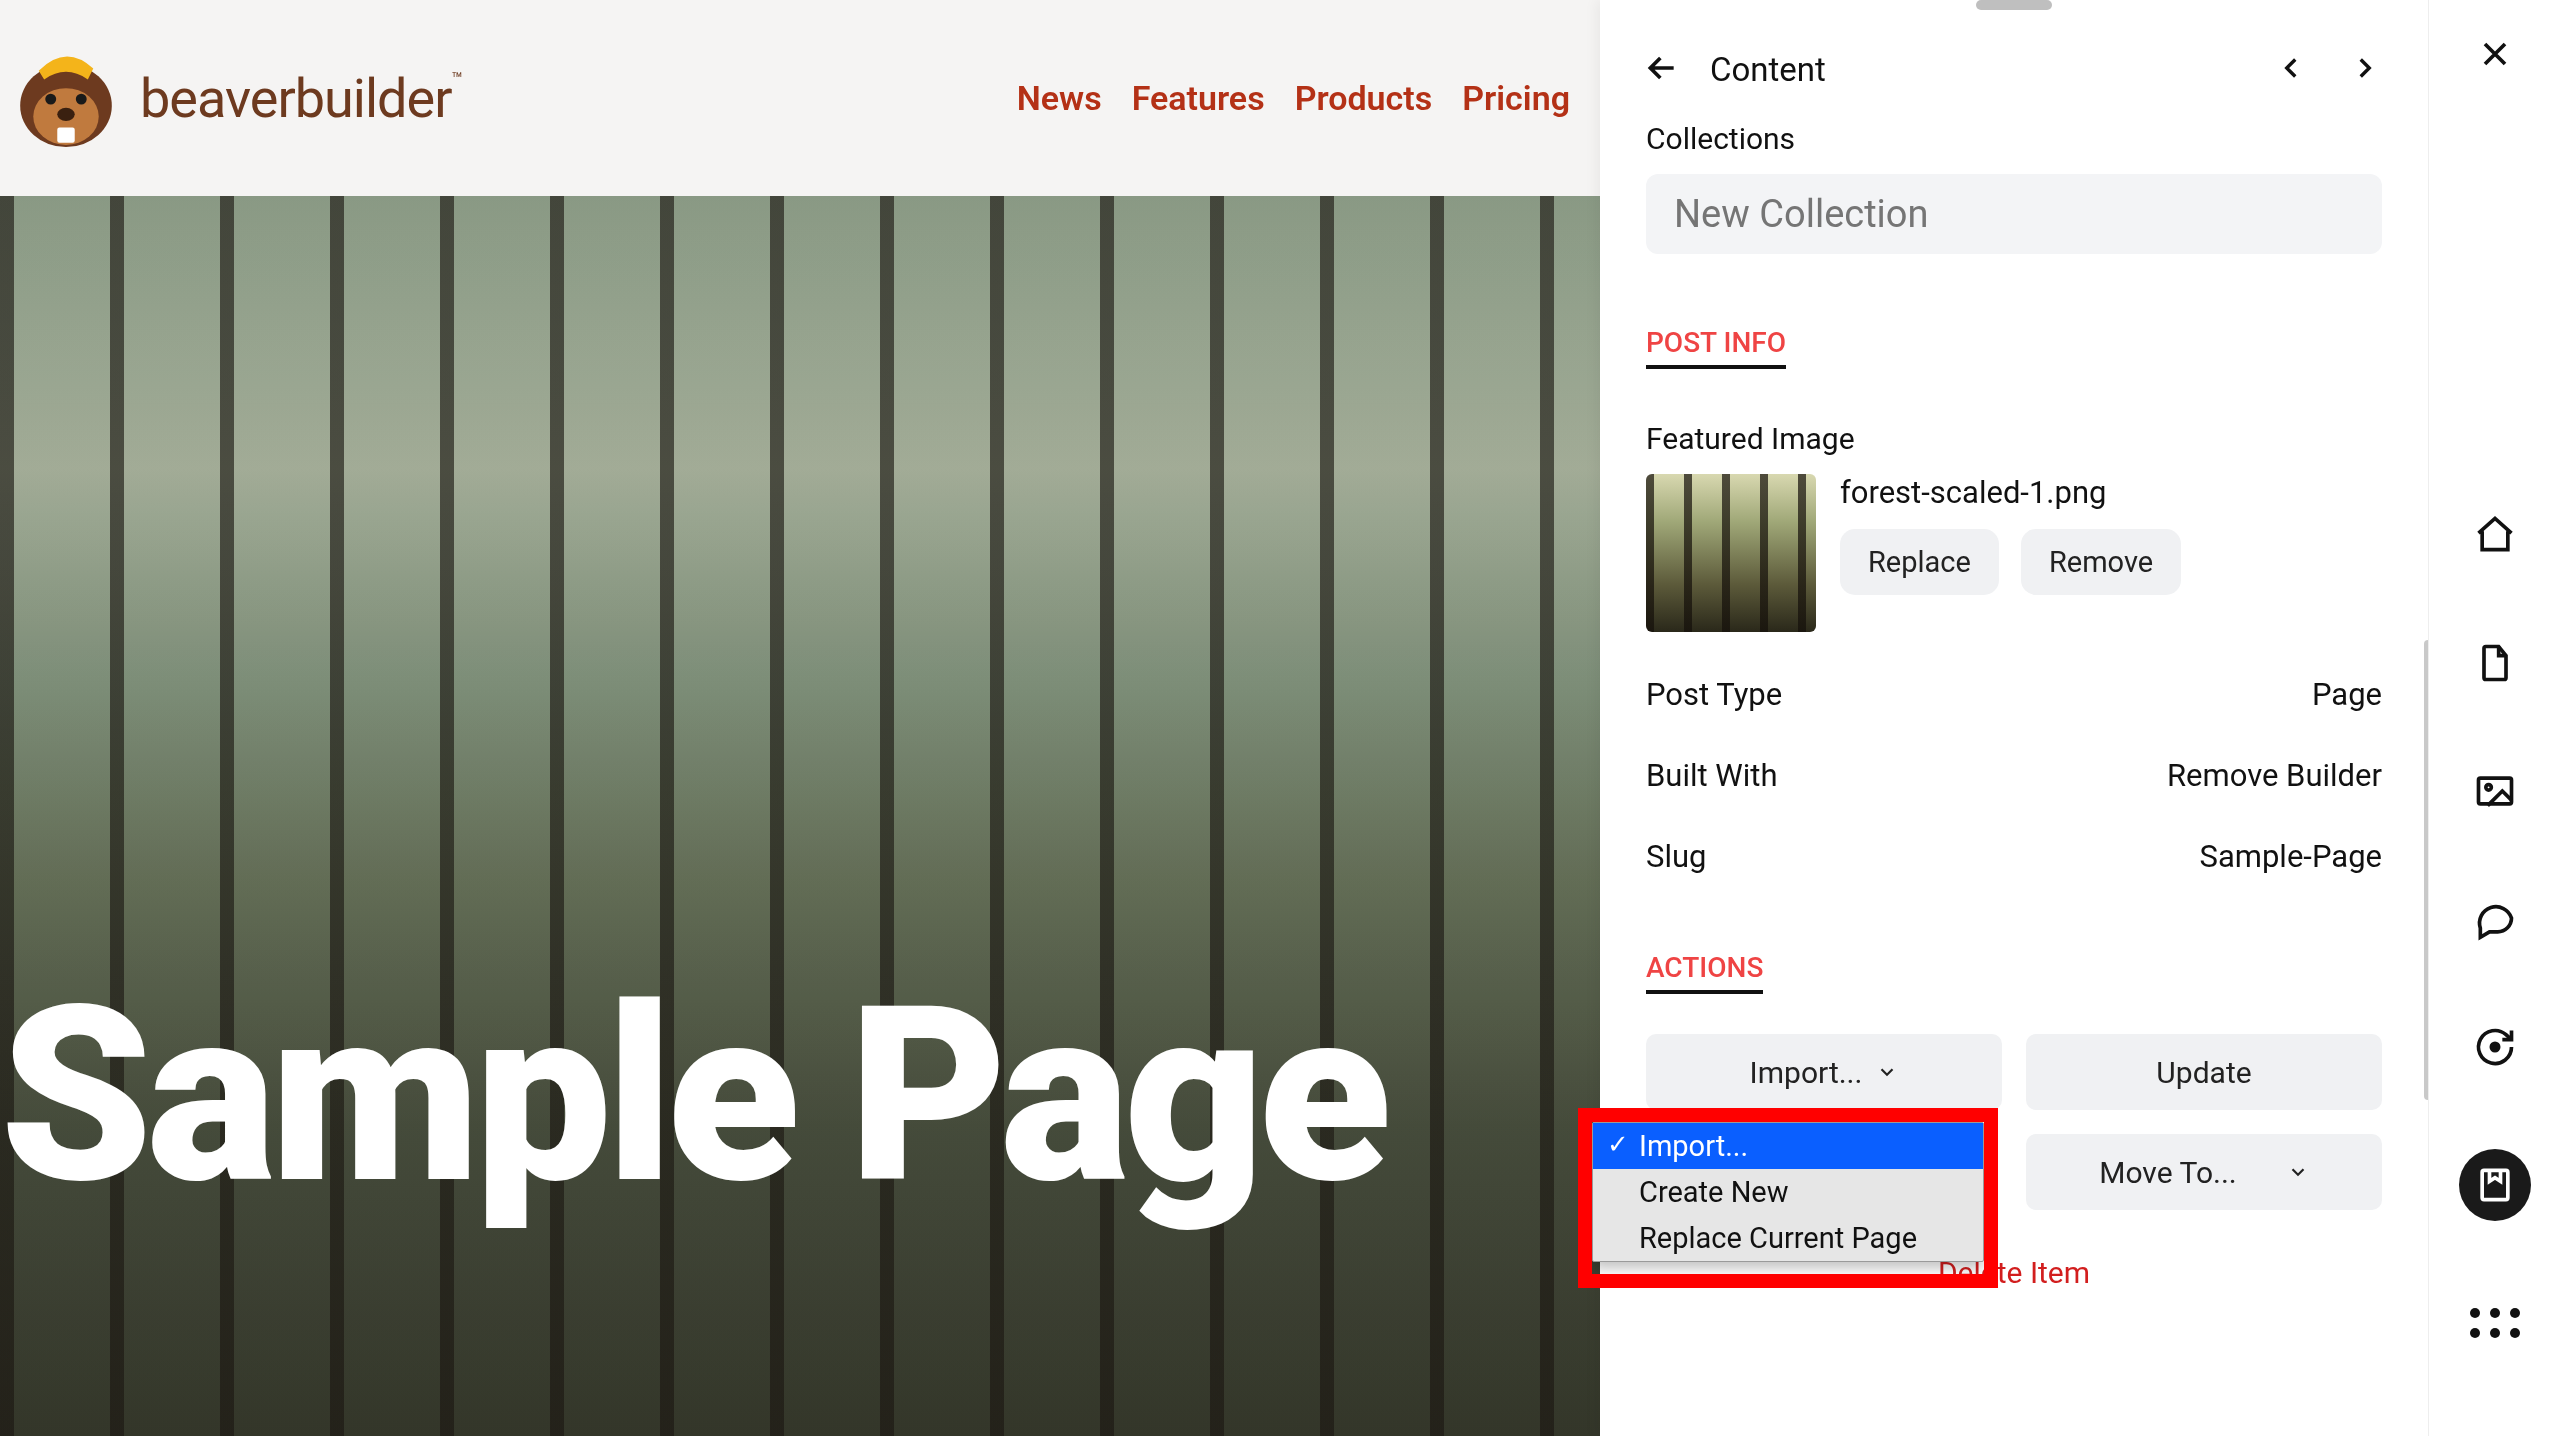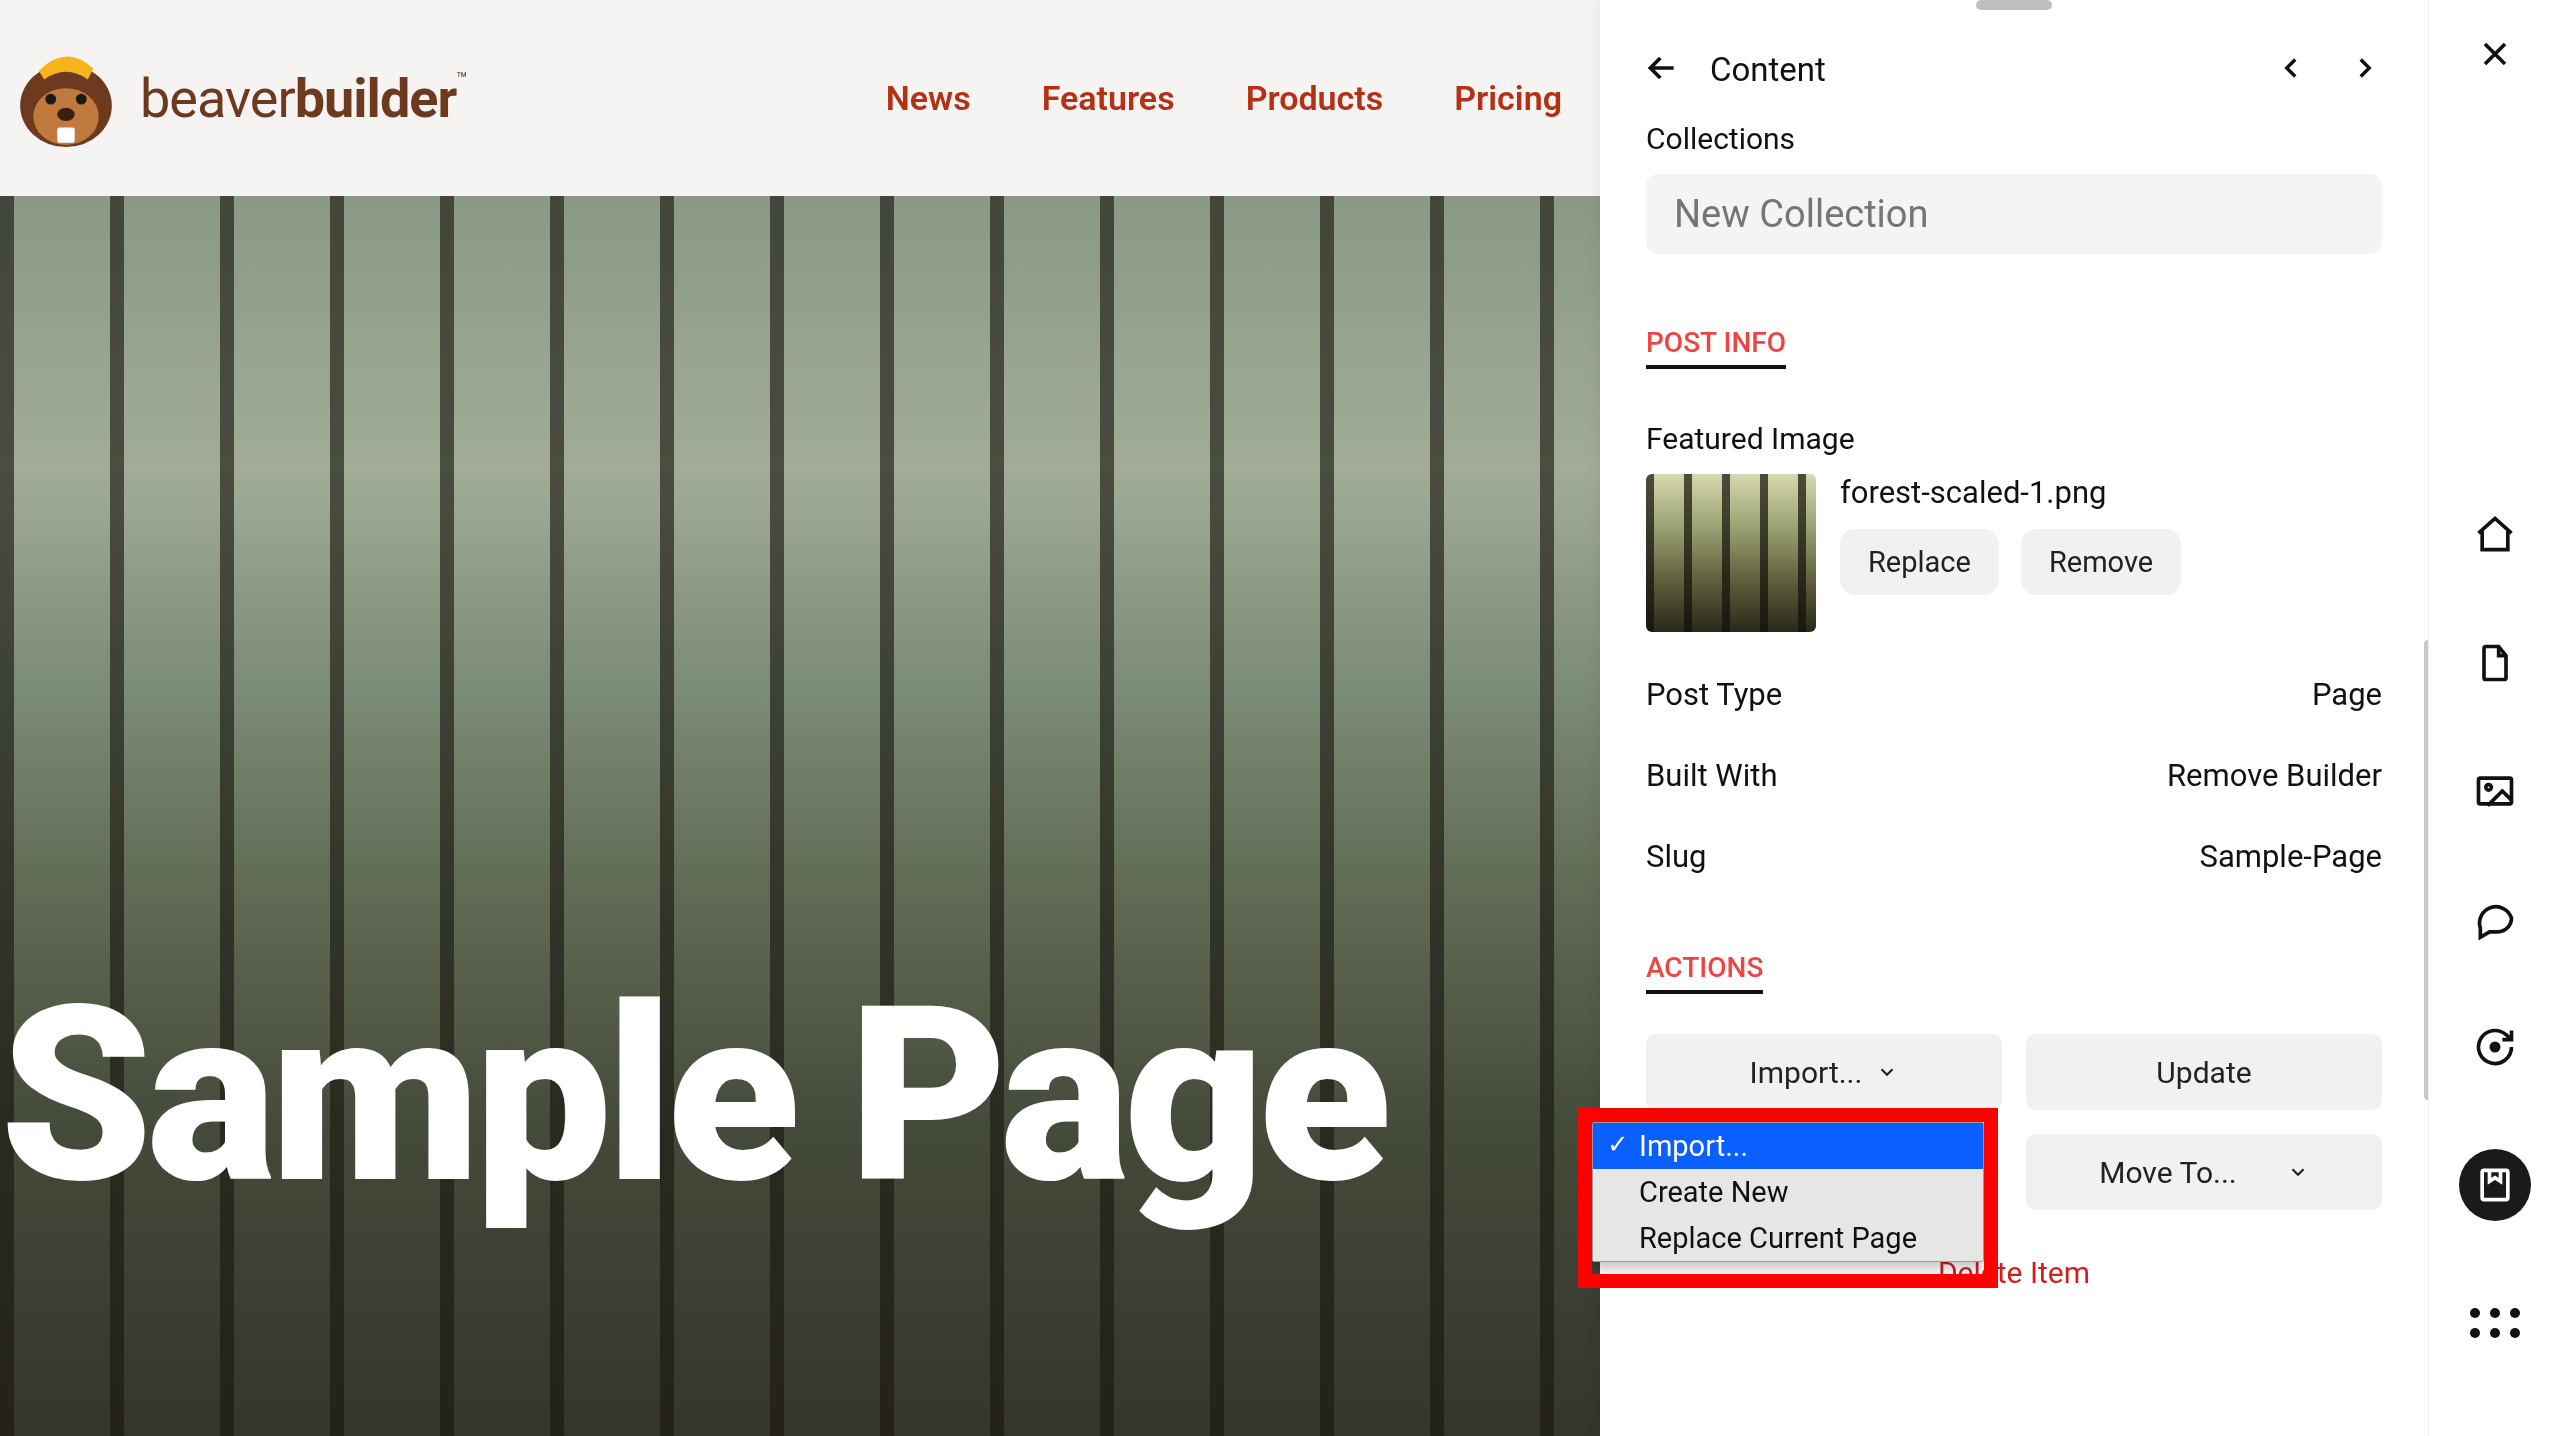--- a/index.html
+++ b/index.html
@@ -8,22 +8,22 @@
 .page-bg {
   position: absolute; top: 0; left: 0; width: 1600px; height: 1436px;
 }
 .site-header {
   height: 196px; background: #f5f4f3; display: flex; align-items: center;
   padding: 0 0 0 0;
 }
 .logo-wrap { display: flex; align-items: center; gap: 8px; padding-left: 0; }
 .logo-icon { width: 132px; height: 120px; }
 .logo-text { font-size: 54px; font-weight: 400; color: #6d3a1f; letter-spacing: -1px; }
-.logo-text .bold { font-weight: 700; }
-.main-nav { margin-left: auto; display: flex; gap: 71px; padding-right: 38px; }
+.logo-text .bold { font-weight: 400; }
+.main-nav { margin-left: auto; display: flex; gap: 30px; padding-right: 30px; }
 .main-nav a { color: #b43116; font-size: 34px; font-weight: 600; text-decoration: none; }
 
 .hero {
   position: relative; height: 1240px; overflow: hidden;
   display: flex; align-items: center; 
 }
 .forest-img {
   position: absolute; inset: 0;
   background:
     linear-gradient(rgba(40,40,30,0.10), rgba(20,20,15,0.10)),

